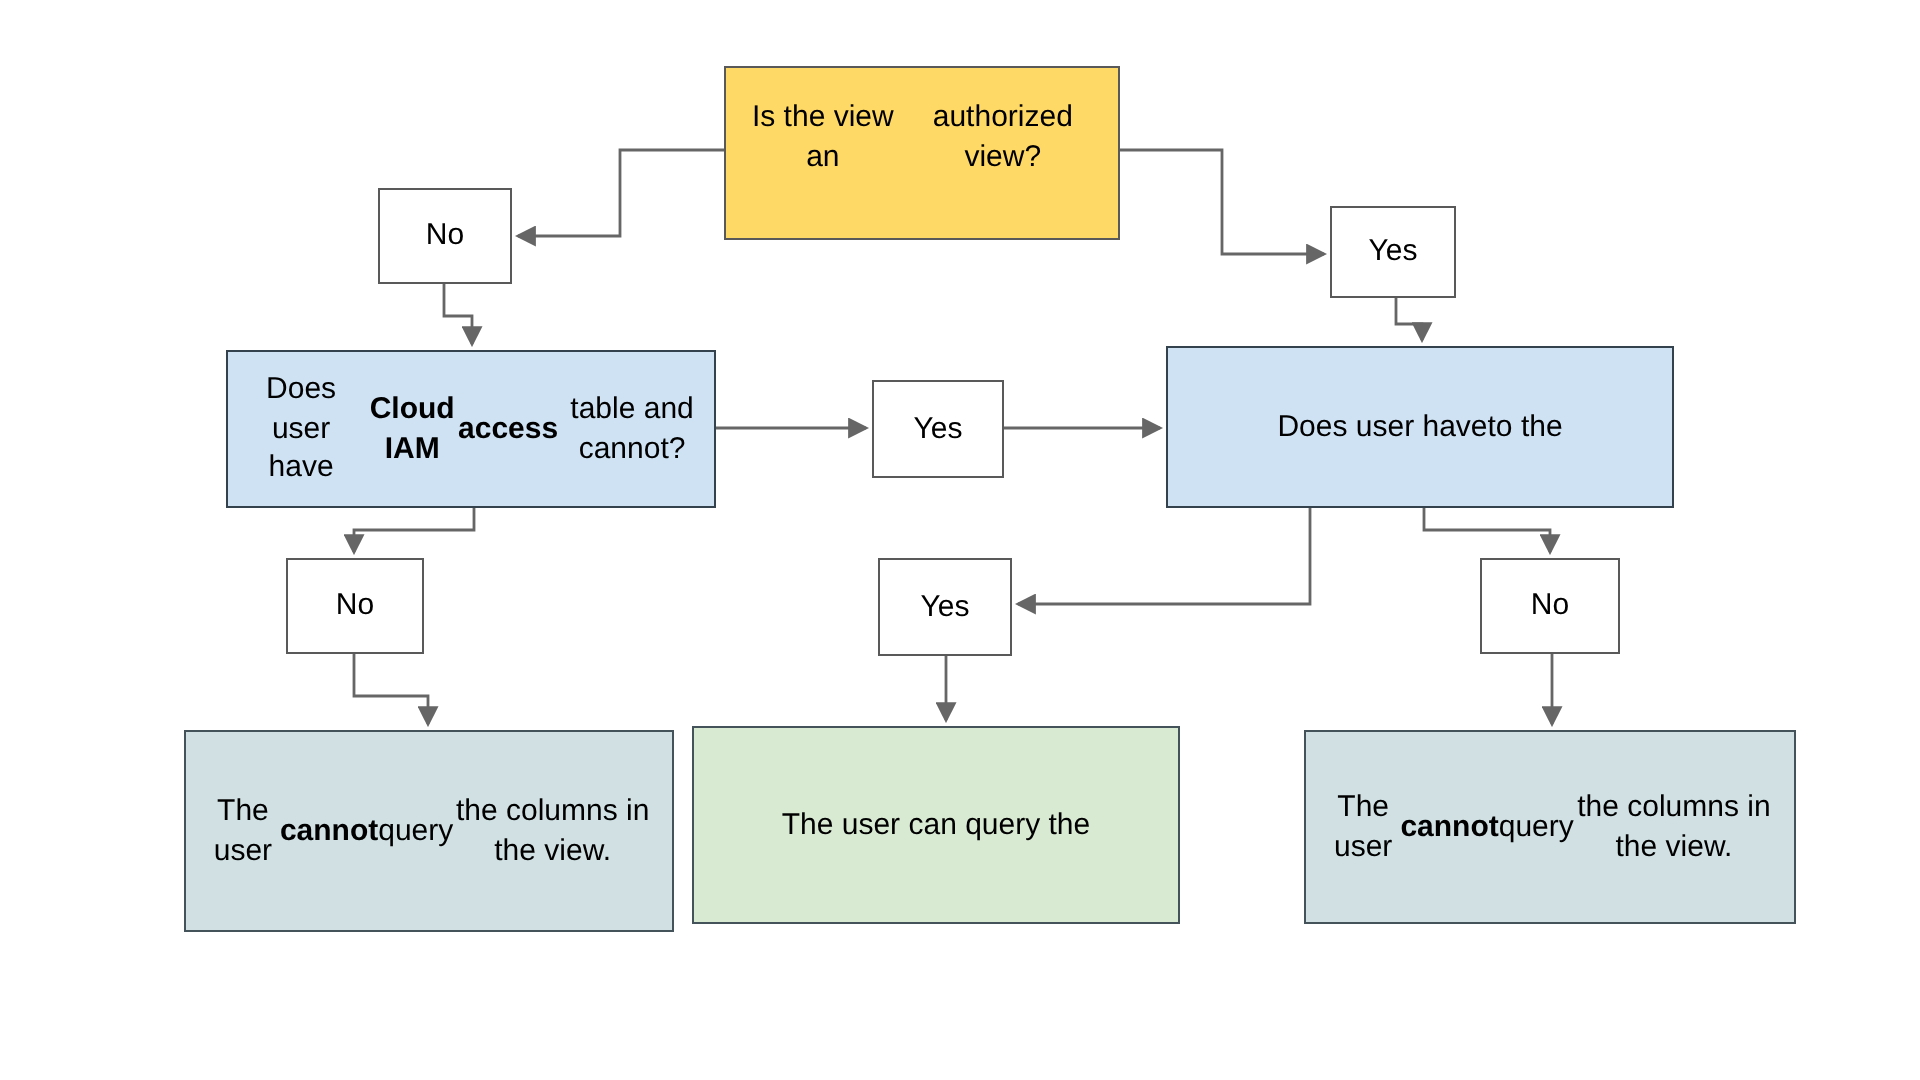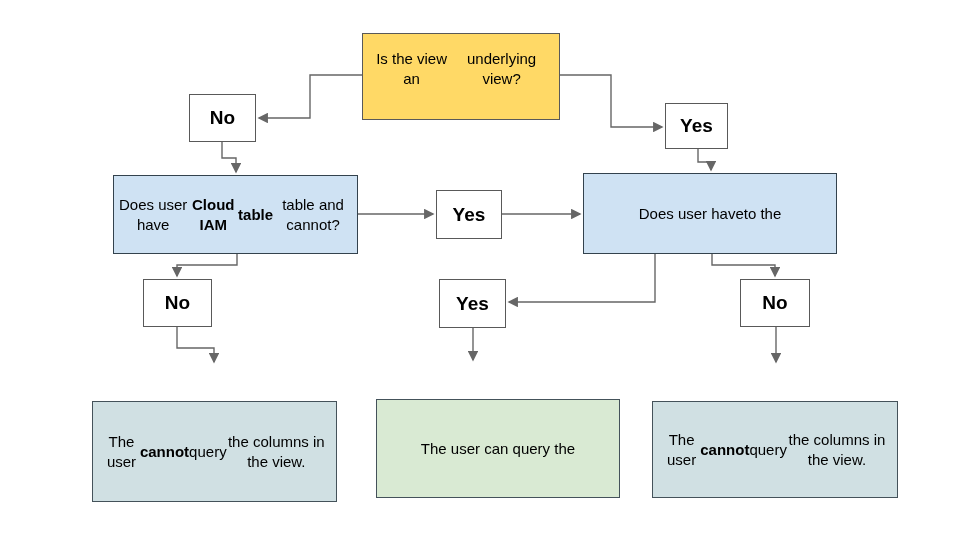--- a/index.html
+++ b/index.html
@@ -1,42 +1,42 @@
 <!DOCTYPE html>
 <html><head>
 <meta charset="utf-8">
 <style>
   html,body{margin:0;padding:0;background:#fff;}
   .canvas{
-    position:relative;width:960px;height:540px;background:#ffffff;overflow:hidden;
+    position:relative;width:960px;height:480px;background:#ffffff;overflow:hidden;
     font-family:"Liberation Sans", sans-serif;color:#000;
   }
   .edges{position:absolute;left:0;top:0;width:960px;height:540px;pointer-events:none;z-index:1;}
   .node{
     position:absolute;box-sizing:border-box;z-index:2;
     display:flex;align-items:center;justify-content:center;text-align:center;
     font-size:15px;line-height:1.33;background:#fff;border:1px solid #4d4d4d;
   }
   .node b{font-weight:bold;}
   .decision{border-color:#595959;}
   .question{border-color:#33424d;}
-  .result{border-color:#44525a;margin-top:36px;}
-  .label-box{border-color:#595959;font-size:19px;font-weight:bold;}
+  .result{border-color:#44525a;}
+  .label-box{border-color:#595959;font-size:15px;}
   
   .n-root   {left:362px;top:33px; width:198px;height:87px;padding:0 8px 16px 8px;}
   .n-no1    {left:189px;top:94px; width:67px; height:48px;}
   .n-yes1   {left:665px;top:103px;width:63px; height:46px;}
   .n-qleft  {left:113px;top:175px;width:245px;height:79px;padding:0 4px;}
   .n-yesmid {left:436px;top:190px;width:66px; height:49px;}
   .n-qright {left:583px;top:173px;width:254px;height:81px;padding:0 4px;}
   .n-no2l   {left:143px;top:279px;width:69px; height:48px;}
   .n-yes2   {left:439px;top:279px;width:67px; height:49px;}
   .n-no2r   {left:740px;top:279px;width:70px; height:48px;}
   .n-resl   {left:92px; top:365px;width:245px;height:101px;padding:0 10px;}
-  .n-resm   {left:376px;top:363px;width:244px;height:99px; padding:0 10px;}
+  .n-resm   {left:346px;top:363px;width:244px;height:99px; padding:0 10px;}
   .n-resr   {left:652px;top:365px;width:246px;height:97px; padding:0 10px;}
 </style>
 </head>
 <body>
 
 <div class="canvas">
 
   <svg class="edges" width="960" height="540" viewBox="0 0 960 540">
     <defs>
       <marker id="arrow" viewBox="0 0 10 10" refX="8.5" refY="5" markerWidth="7.5" markerHeight="7.5" orient="auto-start-reverse">
@@ -55,32 +55,32 @@
       <path d="M712,254 V265 H775 V276" marker-end="url(#arrow)"></path>
       <path d="M177,327 V348 H214 V362" marker-end="url(#arrow)"></path>
       <path d="M473,328 V360" marker-end="url(#arrow)"></path>
       <path d="M776,327 V362" marker-end="url(#arrow)"></path>
     </g>
   </svg>
 
   <div class="node decision n-root" style="background-color: rgb(255, 217, 102);">
       <span>Is the view an</span>
       <br>
-      <span>underlying view?</span>
+      <span>authorized view?</span>
     </div>
 
   <div class="node label-box n-no1">No</div>
 
   <div class="node label-box n-yes1">Yes</div>
 
   <div class="node question n-qleft" style="background-color: rgb(207, 226, 243);">
       <span>Does user have </span>
       <b>Cloud IAM</b>
       <br>
-      <b>table</b>
+      <b>access</b>
       <br>
       <span>table and cannot?</span>
     </div>
 
   <div class="node label-box n-yesmid">Yes</div>
 
   <div class="node question n-qright" style="background-color: rgb(207, 226, 243);">
       <span>Does user have</span>
       <br>
       <span> to the</span>

